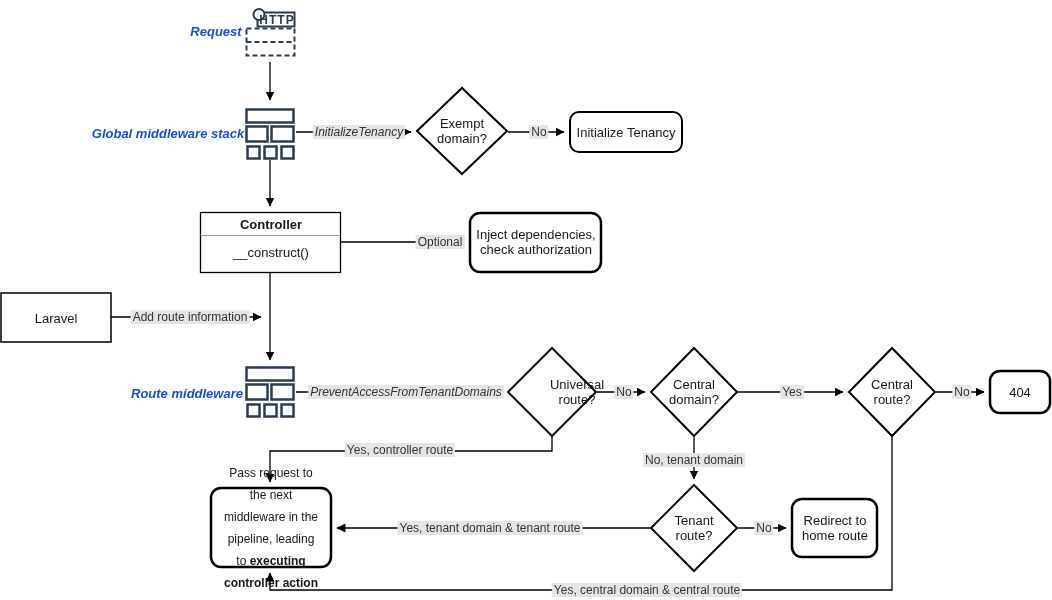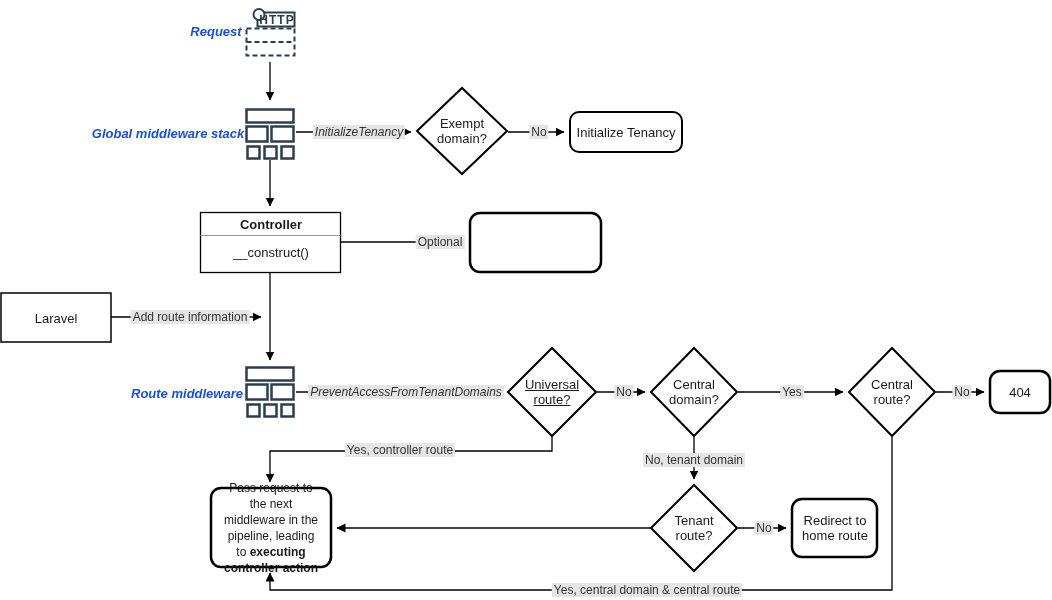--- a/index.html
+++ b/index.html
@@ -98,38 +98,40 @@
   <div class="http" style="left:277px;top:20px;">HTTP</div>
 
   <div class="lbl side" style="left:168px;top:133px;">Global middleware stack</div>
   <div class="lbl side" style="left:187px;top:393px;">Route middleware</div>
 
   <div class="lbl wrap" style="left:462px;top:131px;width:72px;">Exempt domain?</div>
   <div class="lbl" style="left:626px;top:132px;">Initialize Tenancy</div>
 
   <div class="lbl bold" style="left:271px;top:224px;">Controller</div>
   <div class="lbl" style="left:271px;top:252px;">__construct()</div>
+  <div class="lbl wrap" style="left:536px;top:242px;width:126px;">Inject dependencies, check authorization</div>
 
   <div class="lbl" style="left:56px;top:318px;">Laravel</div>
 
-  <div class="lbl wrap" style="left:552px;top:392px;width:76px;text-decoration:underline;">Universal route?</div>
+  <div class="lbl wrap" style="left:577px;top:392px;width:76px;">Universal route?</div>
   <div class="lbl wrap" style="left:694px;top:392px;width:70px;">Central domain?</div>
   <div class="lbl wrap" style="left:892px;top:392px;width:62px;">Central route?</div>
   <div class="lbl" style="left:1020px;top:392px;">404</div>
   <div class="lbl wrap" style="left:694px;top:528px;width:60px;">Tenant route?</div>
   <div class="lbl wrap" style="left:835px;top:528px;width:82px;">Redirect to home route</div>
 
-  <div class="lbl wrap" style="left:271px;top:528px;width:100px;font-size:12px;line-height:16px;"><span>Pass request to the next middleware in the pipeline, leading to</span> <span class="bold">executing controller action</span></div>
+  <div class="lbl wrap" style="left:271px;top:528px;width:100px;font-size:12px;line-height:22px;"><span>Pass request to the next middleware in the pipeline, leading to</span> <span class="bold">executing controller action</span></div>
 
   <div class="elbl i" style="left:359px;top:132px;">InitializeTenancy</div>
   <div class="elbl" style="left:539px;top:132px;">No</div>
   <div class="elbl" style="left:405px;top:242px;margin-left:35px;">Optional</div>
   <div class="elbl" style="left:190px;top:317px;">Add route information</div>
   <div class="elbl i" style="left:406px;top:392px;">PreventAccessFromTenantDomains</div>
   <div class="elbl" style="left:624px;top:392px;">No</div>
   <div class="elbl" style="left:792px;top:392px;">Yes</div>
   <div class="elbl" style="left:962px;top:392px;">No</div>
   <div class="elbl" style="left:400px;top:450px;">Yes, controller route</div>
   <div class="elbl" style="left:694px;top:460px;">No, tenant domain</div>
   <div class="elbl" style="left:764px;top:528px;">No</div>
+  <div class="elbl" style="left:490px;top:528px;">Yes, tenant domain &amp; tenant route</div>
   <div class="elbl" style="left:647px;top:590px;">Yes, central domain &amp; central route</div>
 
 </div>
 
 </body></html>

